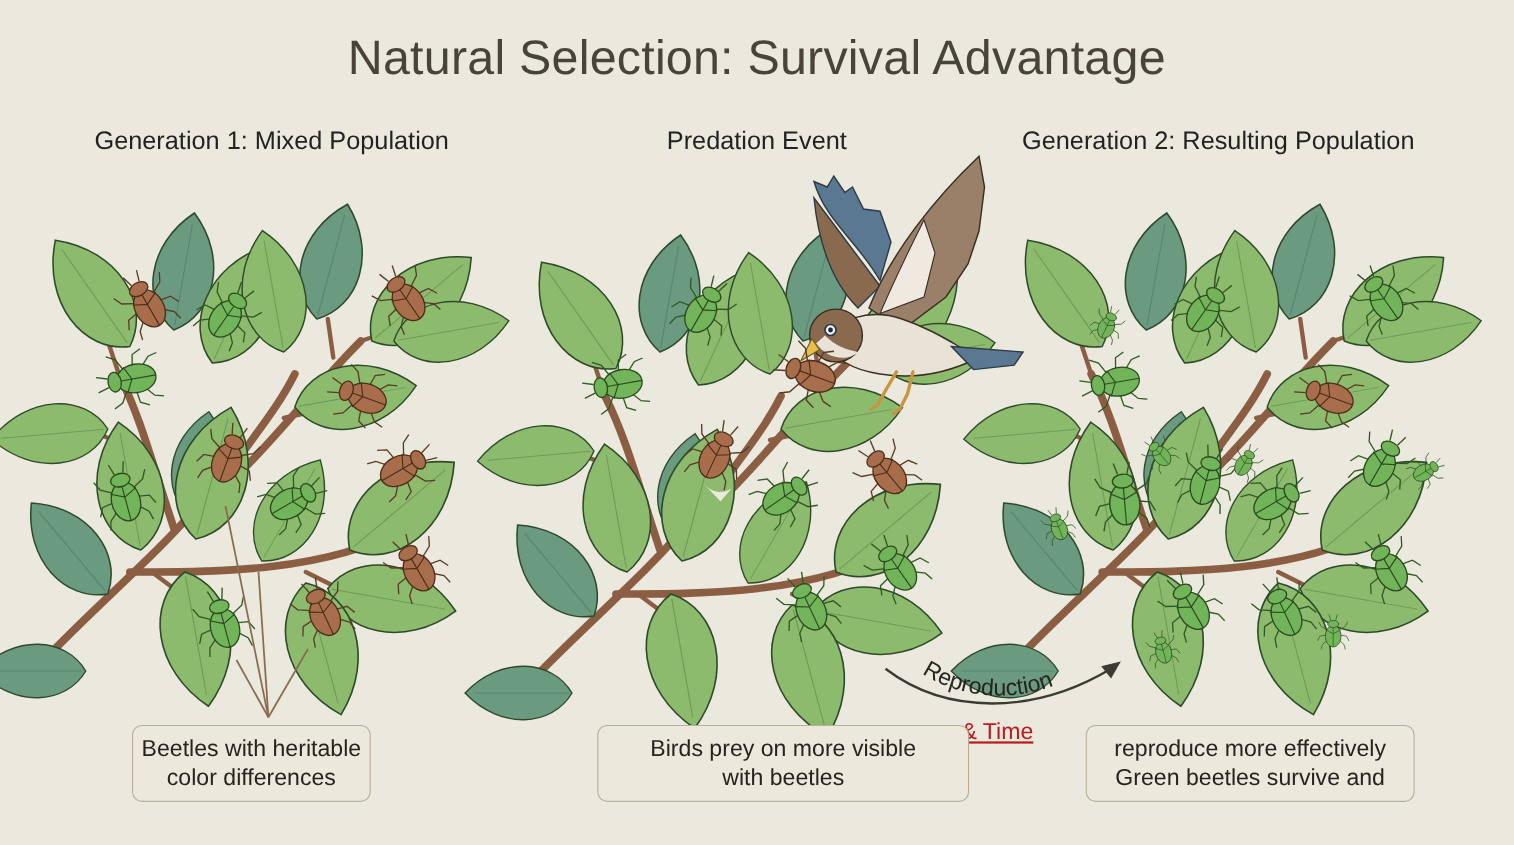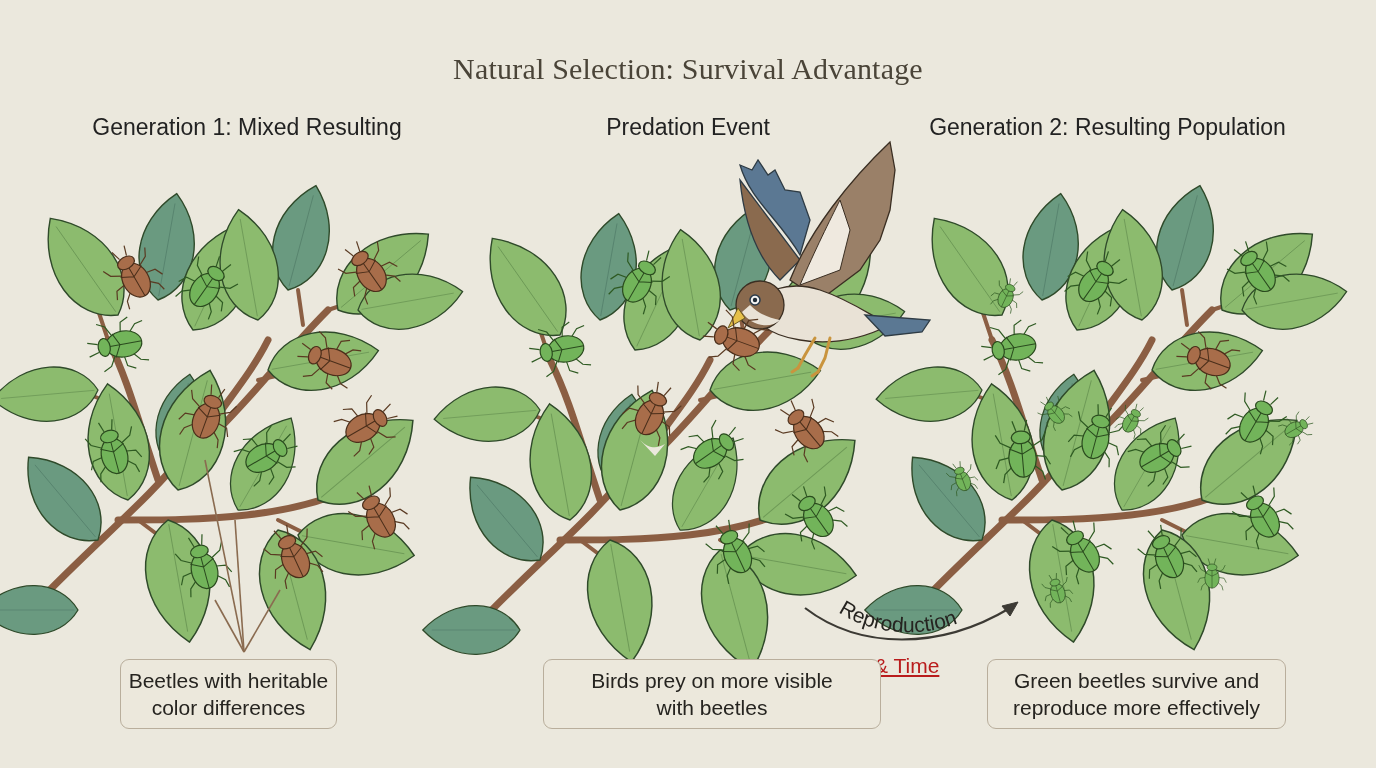--- a/index.html
+++ b/index.html
@@ -3,23 +3,23 @@
 <meta charset="utf-8">
 <style>
   html, body { margin: 0; padding: 0; }
   body {
     width: 1376px; height: 768px; overflow: hidden;
     background: #ebe8dd;
     font-family: "Liberation Sans", "DejaVu Sans", sans-serif;
     position: relative;
   }
   .title {
-    position: absolute; left: 0; top: 52px; width: 1376px;
-    text-align: center; font-size: 30px; color: #4a4438;
-    font-family: Liberation Serif, serif;
+    position: absolute; left: 0; top: 28px; width: 1376px;
+    text-align: center; font-size: 44px; color: #4a4438;
+    font-family: Liberation Sans, sans-serif;
     letter-spacing: 0.2px;
   }
   .panel-title {
     position: absolute; top: 114px; font-size: 23px; color: #222;
     text-align: center; white-space: nowrap;
   }
   .caption {
     position: absolute; top: 659px; height: 70px;
     border: 1.5px solid #b9ae9c; border-radius: 9px;
     background: #ece8dc;
@@ -30,21 +30,21 @@
   svg.art { position: absolute; left: 0; top: 0; }
   .arrow-label {
     position: absolute; font-size: 21px; color: #b91c1c; text-decoration: underline;
   }
 </style>
 </head>
 <body>
 
 <div class="title">Natural Selection: Survival Advantage</div>
 
-<div class="panel-title" style="left:62px;width:370px;">Generation 1: Mixed Resulting</div>
+<div class="panel-title" style="left:62px;width:370px;">Generation 1: Mixed Population</div>
 <div class="panel-title" style="left:548px;width:280px;">Predation Event</div>
 <div class="panel-title" style="left:905px;width:405px;">Generation 2: Resulting Population</div>
 
 <svg class="art" width="1376" height="768" viewBox="0 0 1376 768">
   <defs>
 
     <g id="leafL">
       <path d="M0,0 C-38,-20 -42,-78 0,-118 C42,-78 38,-20 0,0 Z" fill="#8cbb6e" stroke="#2f4a2a" stroke-width="1.4"></path>
       <path d="M0,-4 L0,-108" stroke="#5f8a4c" stroke-width="0.9" fill="none" opacity="0.7"></path>
     </g>
@@ -226,15 +226,15 @@
 
 <div class="caption" style="left:120px;width:217px;">
   <div>Beetles with heritable</div>
   <div>color differences</div>
 </div>
 <div class="caption" style="left:543px;width:338px;">
   <div>Birds prey on more visible</div>
   <div>with beetles</div>
 </div>
 <div class="caption" style="left:987px;width:299px;">
+  <div>reproduce more effectively</div>
   <div>Green beetles survive and</div>
-  <div>reproduce more effectively</div>
 </div>
 
 </body></html>

